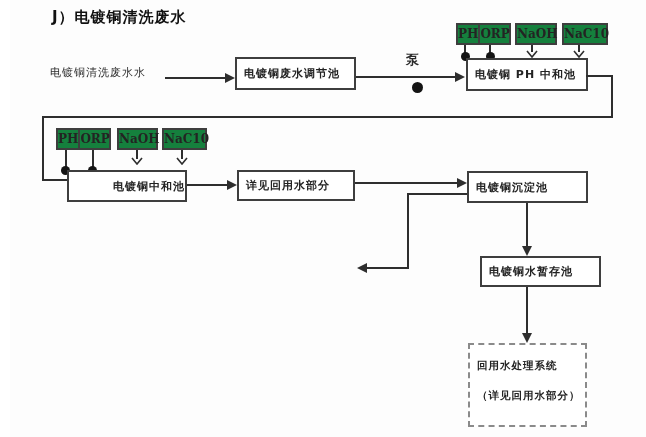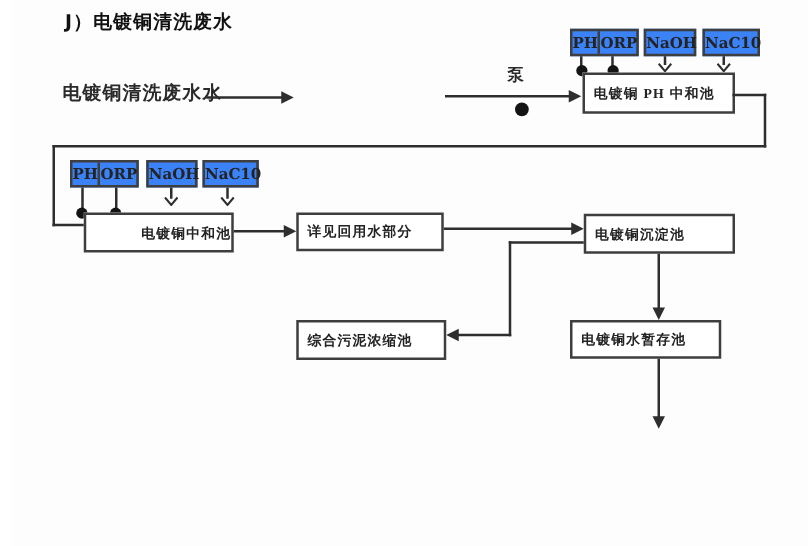--- a/index.html
+++ b/index.html
@@ -9,40 +9,40 @@
     font-family:"DejaVu Sans","Liberation Sans",sans-serif;
     color:#1f1f1f;
     margin-left:10px;
   }
   .title{
     position:absolute;left:42px;top:8px;
     font-size:15px;font-weight:bold;letter-spacing:1px;color:#111;
   }
   .feed-label{
     position:absolute;left:40px;top:65px;
-    font-size:15px;font-weight:bold;letter-spacing:1px;color:#2a2a2a;
+    font-size:11px;font-weight:normal;letter-spacing:1px;color:#2a2a2a;
   }
   .pump-label{
     position:absolute;left:396px;top:51px;
     font-size:13px;font-weight:bold;color:#2a2a2a;
   }
   .box{
     position:absolute;box-sizing:border-box;
     border:2px solid #3e3e3e;background:#fff;
     font-size:11px;font-weight:bold;letter-spacing:1px;color:#232323;
     display:flex;align-items:center;padding-left:7px;
   }
   .box.dashed{
     border:2px dashed #8a8a8a;
     display:block;padding:14px 4px 0 7px;font-size:10.5px;
   }
   .box.dashed .line2{margin-top:16px;}
   .chem{
     position:absolute;box-sizing:border-box;
-    border:2px solid #3e3e3e;background:#3b82f6;
+    border:2px solid #3e3e3e;background:#15803d;
     font-family:"DejaVu Serif","Liberation Serif",serif;
     font-size:12px;font-weight:bold;color:#232323;
     display:flex;align-items:stretch;text-align:center;
   }
   .chem .cell{flex:1;display:flex;align-items:center;justify-content:center;}
   .chem .cell.divided{border-right:2px solid #3e3e3e;}
   .hline,.vline{position:absolute;background:#2e2e2e;}
   .hline{height:2px;}
   .vline{width:2px;}
   .tri-r{position:absolute;width:0;height:0;
@@ -62,20 +62,23 @@
 <body>
 
 <div class="canvas">
 
   <div class="title">J）电镀铜清洗废水</div>
 
   <div class="feed-label">电镀铜清洗废水水</div>
   <div class="hline" style="left:155px;top:77px;width:62px;"></div>
   <div class="tri-r" style="left:215px;top:73px;"></div>
 
+  <div class="box" style="left:225px;top:57px;width:121px;height:33px;">
+    <span>电镀铜废水调节池</span>
+  </div>
 
   <div class="hline" style="left:346px;top:76px;width:100px;"></div>
   <div class="tri-r" style="left:445px;top:72px;"></div>
   <div class="pump-label">泵</div>
   <div class="dot pump" style="left:402px;top:82px;"></div>
 
   <div class="chem" style="left:446px;top:23px;width:55px;height:22px;">
     <span class="cell divided">PH</span>
     <span class="cell">ORP</span>
   </div>
@@ -91,21 +94,21 @@
   <div class="dot" style="left:476px;top:52px;"></div>
   <div class="vline" style="left:521px;top:45px;height:7px;"></div>
   <svg class="vee" style="left:516px;top:50px;" width="12" height="8">
       <polyline points="1,1 6,7 11,1" fill="none" stroke="#2e2e2e" stroke-width="1.6"></polyline>
     </svg>
   <div class="vline" style="left:568px;top:45px;height:7px;"></div>
   <svg class="vee" style="left:563px;top:50px;" width="12" height="8">
       <polyline points="1,1 6,7 11,1" fill="none" stroke="#2e2e2e" stroke-width="1.6"></polyline>
     </svg>
 
-  <div class="box" style="left:456px;top:58px;width:122px;height:33px;font-family:Liberation Serif, serif;">
+  <div class="box" style="left:456px;top:58px;width:122px;height:33px;">
     <span>电镀铜 PH 中和池</span>
   </div>
 
   <div class="hline" style="left:576px;top:75px;width:27px;"></div>
   <div class="vline" style="left:601px;top:75px;height:43px;"></div>
   <div class="hline" style="left:32px;top:116px;width:571px;"></div>
   <div class="vline" style="left:32px;top:116px;height:65px;"></div>
   <div class="hline" style="left:32px;top:179px;width:26px;"></div>
 
   <div class="chem" style="left:46px;top:128px;width:55px;height:22px;">
@@ -145,28 +148,29 @@
 
   <div class="box" style="left:457px;top:171px;width:121px;height:32px;text-align:center;">
     <span>电镀铜沉淀池</span>
   </div>
 
   <div class="hline" style="left:397px;top:193px;width:60px;"></div>
   <div class="vline" style="left:397px;top:193px;height:76px;"></div>
   <div class="hline" style="left:355px;top:267px;width:44px;"></div>
   <div class="tri-l" style="left:347px;top:263px;"></div>
 
-  <div class="box" style="left:227px;top:256px;width:120px;height:32px;">
-    <span>综合污泥浓缩池</span>
-  </div>
 
   <div class="vline" style="left:516px;top:203px;height:44px;"></div>
   <div class="tri-d" style="left:512px;top:246px;"></div>
 
-  <div class="box" style="left:446px;top:256px;width:121px;height:31px;">
+  <div class="box" style="left:470px;top:256px;width:121px;height:31px;">
     <span>电镀铜水暂存池</span>
   </div>
 
   <div class="vline" style="left:516px;top:287px;height:47px;"></div>
   <div class="tri-d" style="left:512px;top:333px;"></div>
 
+  <div class="box dashed" style="left:458px;top:343px;width:119px;height:84px;">
+    <div>回用水处理系统</div>
+    <div class="line2">（详见回用水部分）</div>
+  </div>
 
 </div>
 
 </body></html>

